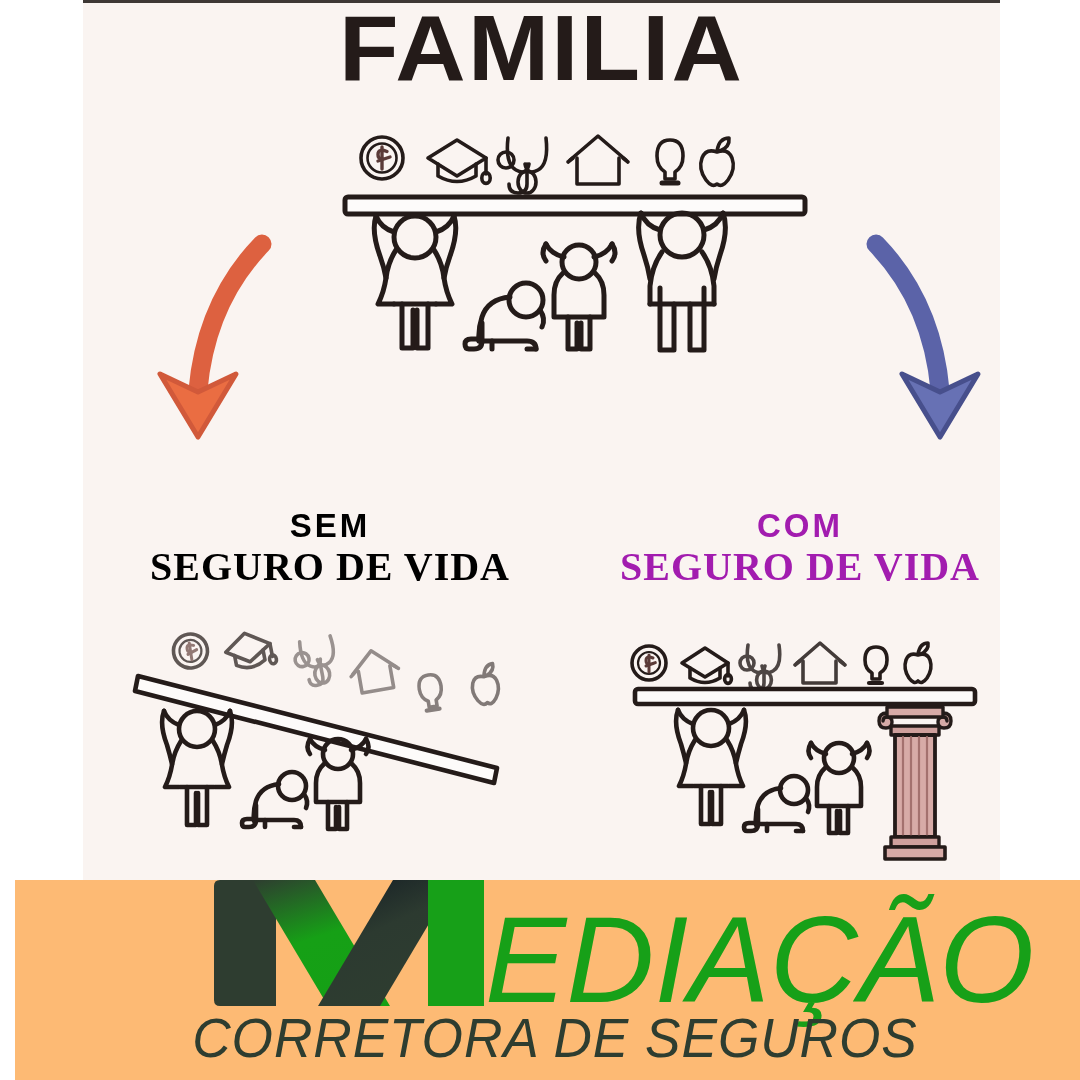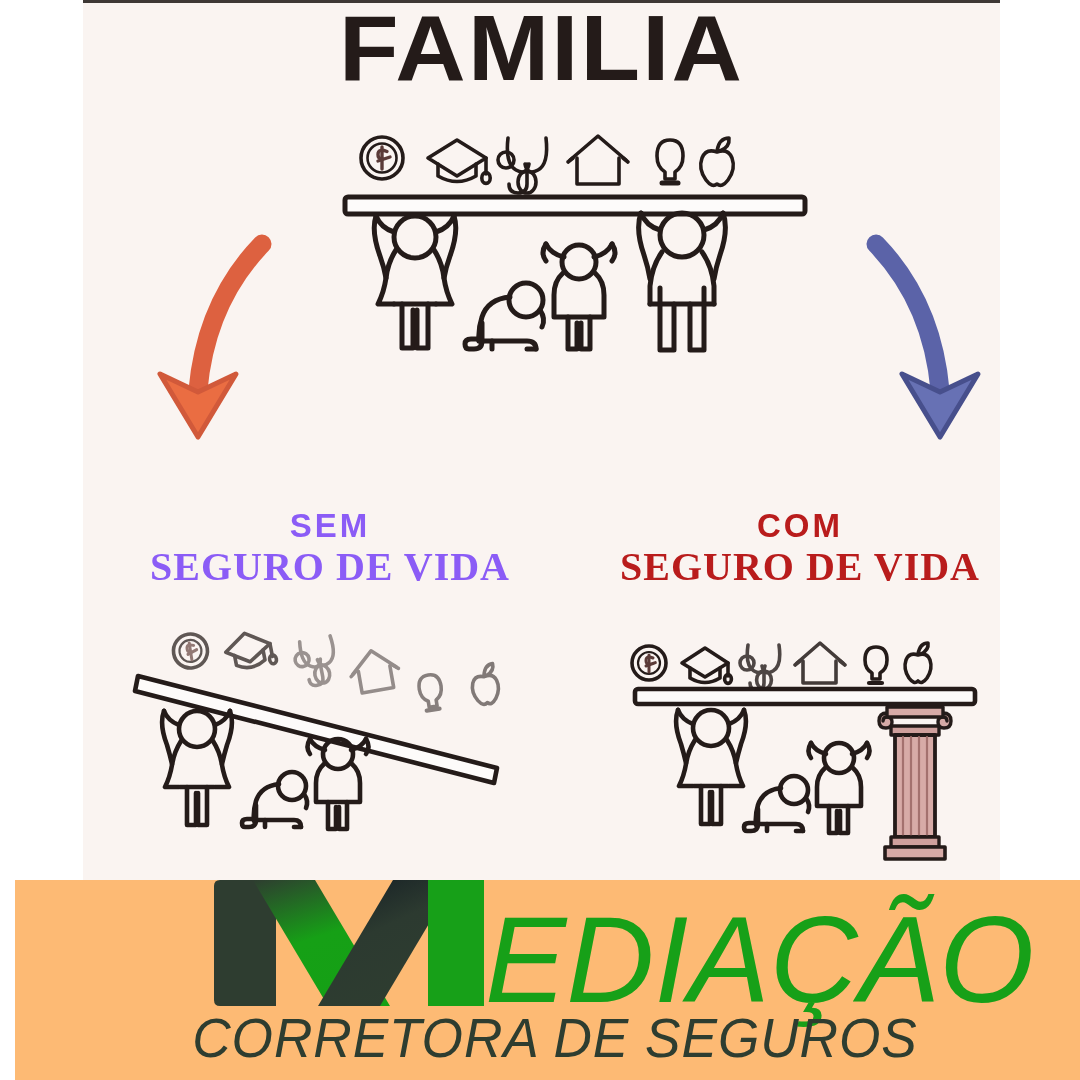--- a/index.html
+++ b/index.html
@@ -46,22 +46,22 @@
   .caption{
     position:absolute;
     text-align:center;
     font-family:"Liberation Sans", sans-serif;
     font-weight:bold;
     line-height:1.12;
     letter-spacing:1.5px;
   }
   .caption .small{display:block;font-size:33px;letter-spacing:3px;}
   .caption .big{display:block;font-size:40px;letter-spacing:1px;font-family:Liberation Serif, serif;}
-  .caption.sem{left:120px;top:508px;width:420px;color:#8b5cf6;}
-  .caption.com{left:590px;top:508px;width:420px;color:#b91c1c;}
+  .caption.sem{left:120px;top:508px;width:420px;color:#000000;}
+  .caption.com{left:590px;top:508px;width:420px;color:#a21caf;}
 
   
   .scene{position:absolute;}
   .scene-top{left:330px;top:118px;width:490px;height:310px;}
   .scene-left{left:135px;top:625px;width:390px;height:250px;}
   .scene-right{left:625px;top:625px;width:370px;height:250px;}
 
   
   .logo-block{
     position:absolute;left:15px;top:880px;width:1080px;height:200px;

